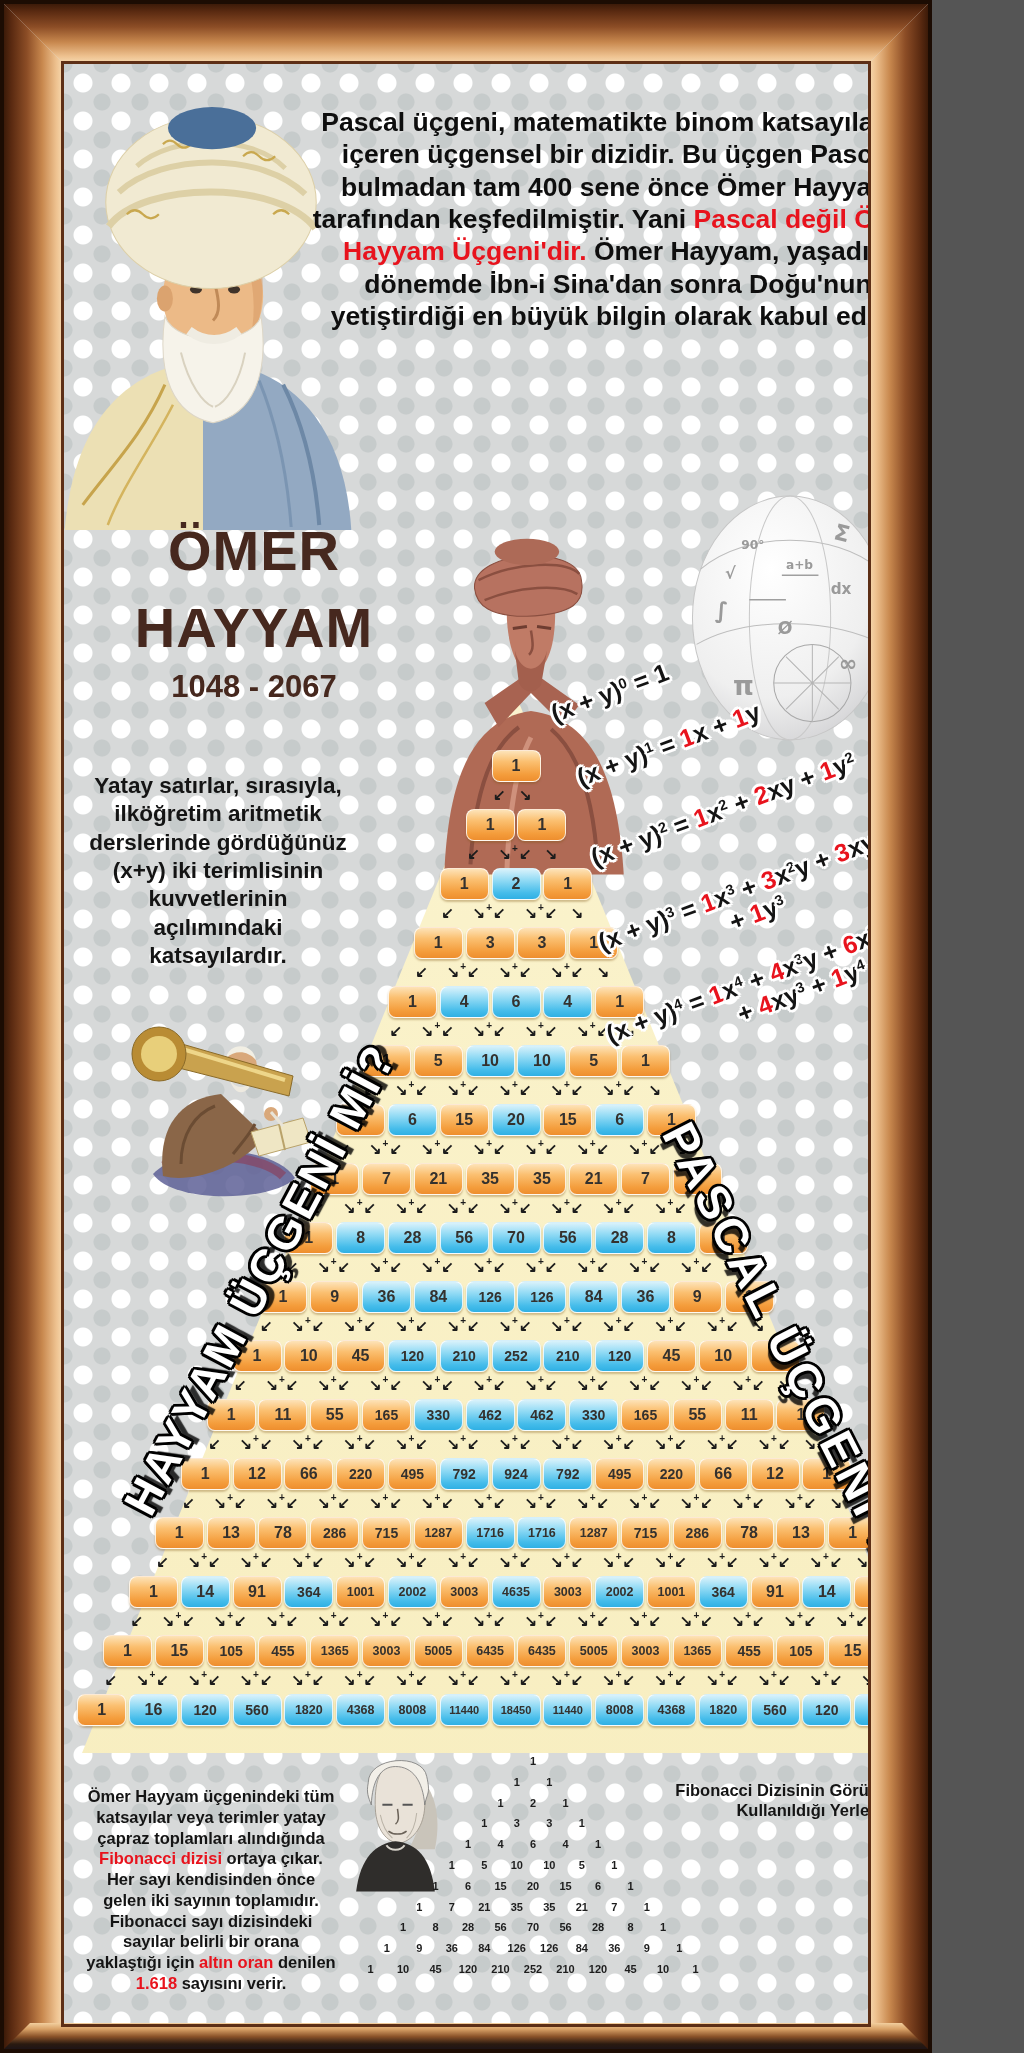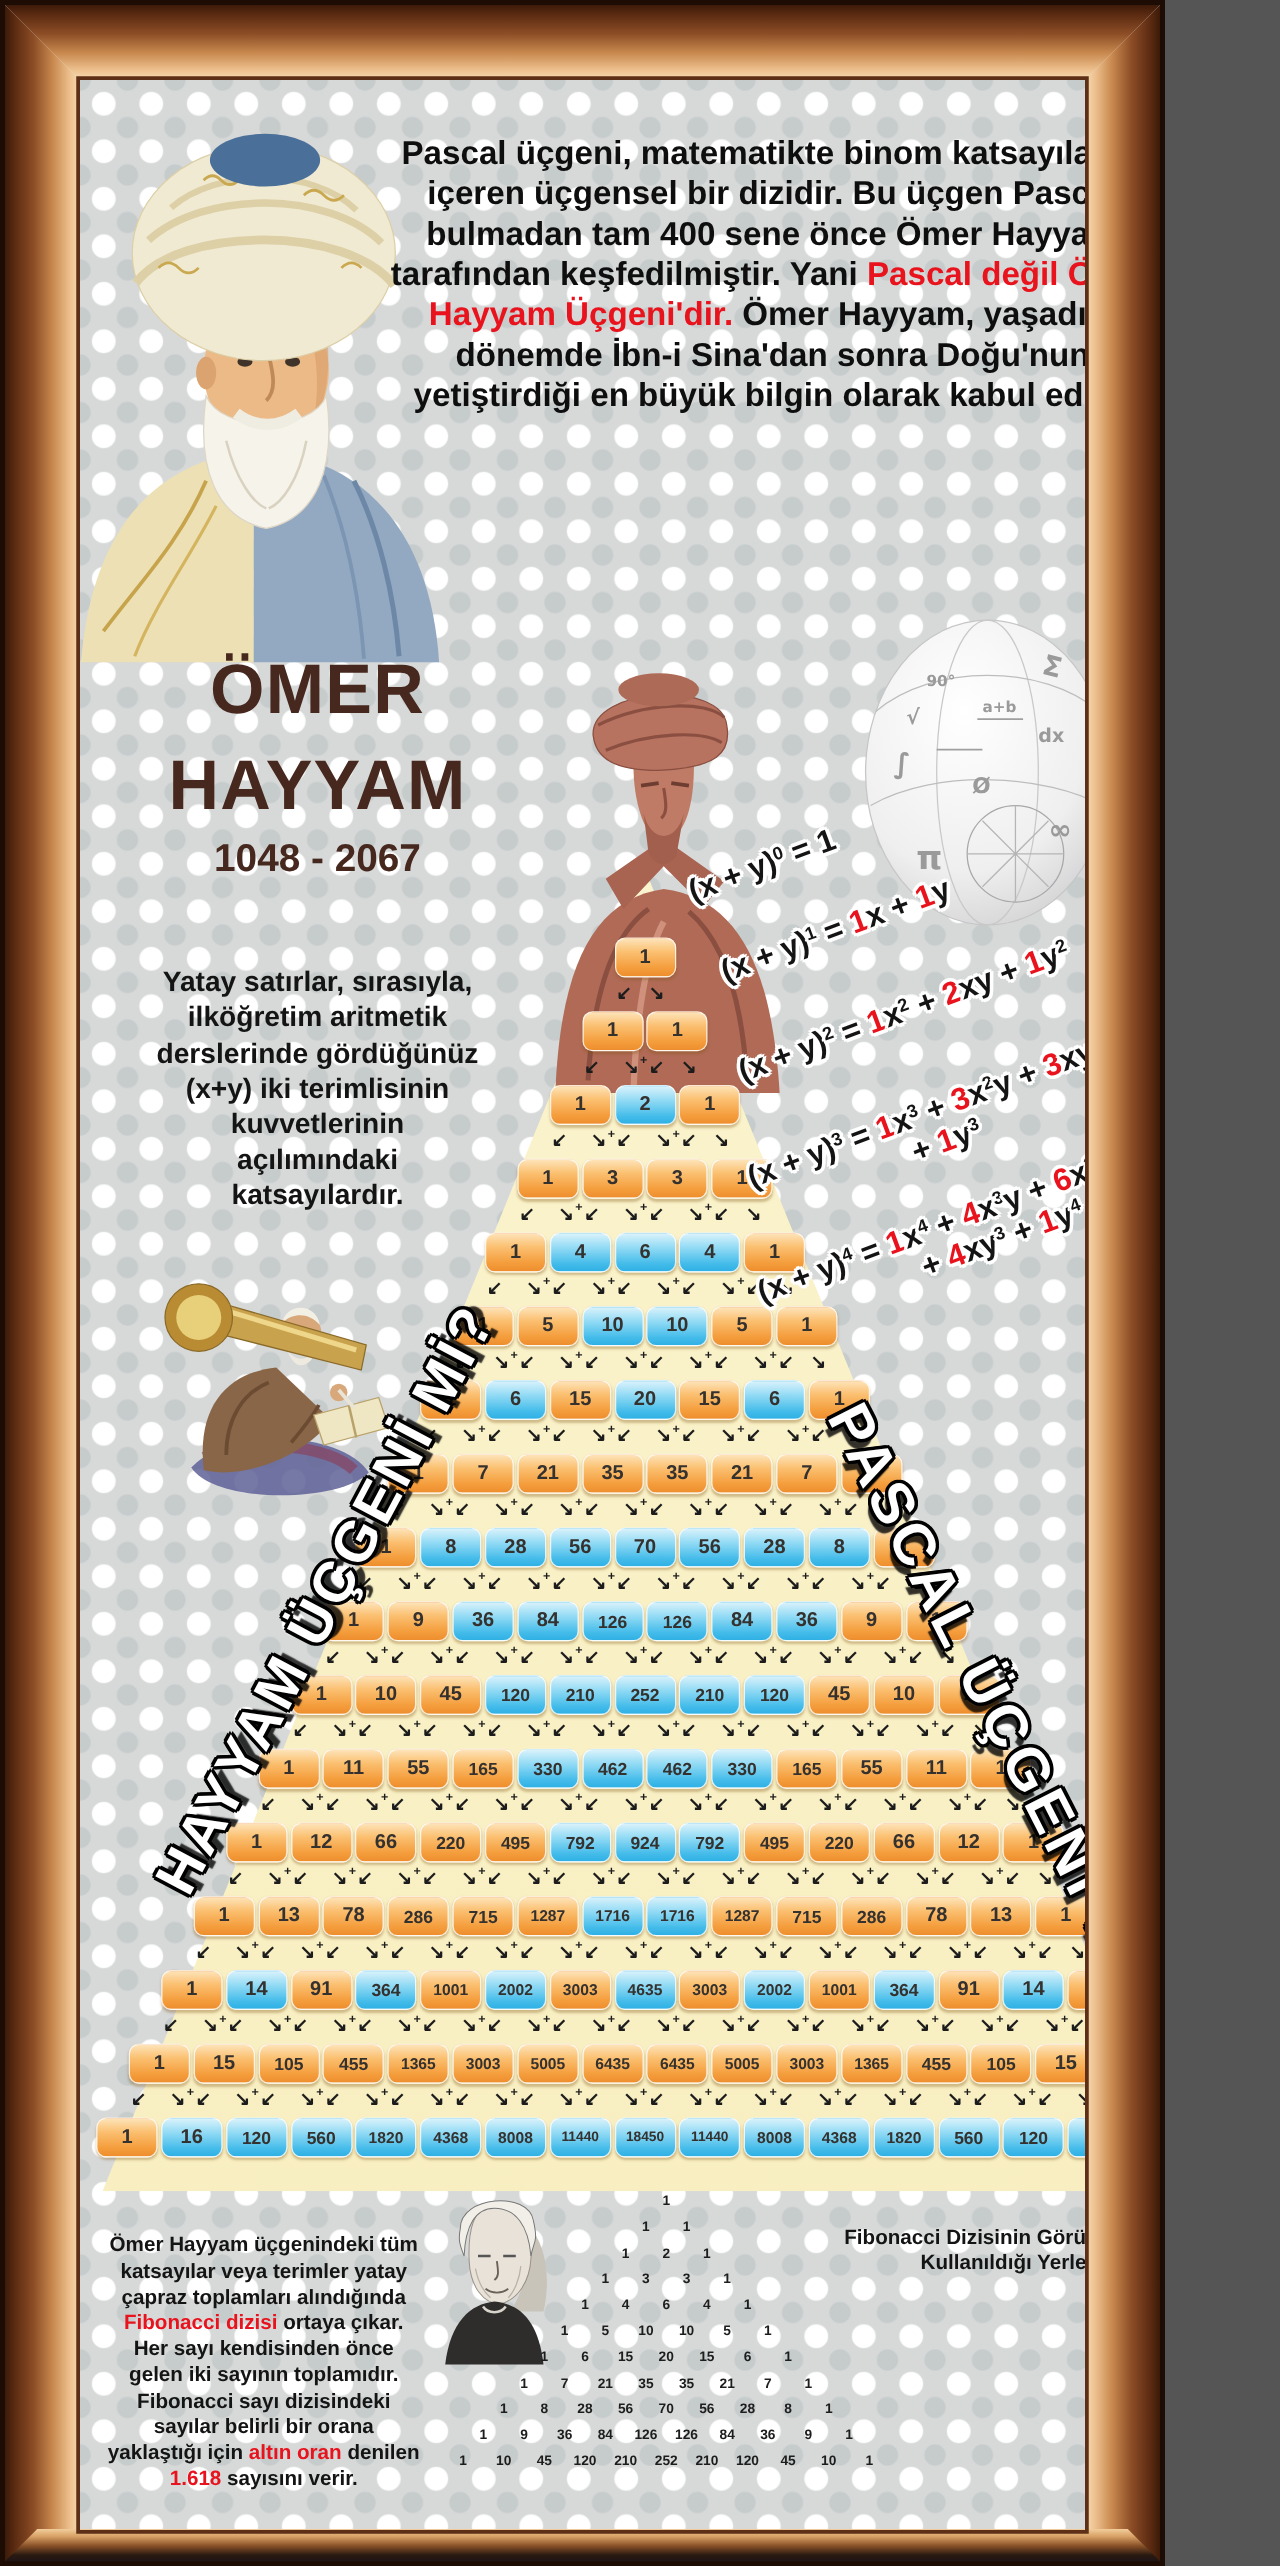--- a/index.html
+++ b/index.html
@@ -35,21 +35,21 @@
   #frame-inner-line{position:absolute;left:61px;top:61px;right:61px;bottom:26px;border:3px solid #5d2f16;z-index:33;pointer-events:none;}
   
   .abs{position:absolute;}
   #intro{left:312px;top:106px;width:612px;z-index:6;
     font-size:26.5px;font-weight:bold;line-height:1.22;text-align:center;color:#0e0e0e;}
   .red{color:#e8131d;}
   #title-block{left:108px;top:512px;width:292px;text-align:center;z-index:6;color:#46281e;}
   #title-name{font-size:56px;font-weight:bold;line-height:1.38;letter-spacing:1px;}
   #title-years{font-size:31px;font-weight:bold;margin-top:2px;}
   #left-note{left:84px;top:772px;width:268px;z-index:6;
-    font-size:22.5px;font-weight:bold;line-height:1.26;text-align:center;color:#141414;margin-left:36px;}
+    font-size:22.5px;font-weight:bold;line-height:1.26;text-align:center;color:#141414;}
   
   .formula{position:absolute;z-index:12;font-size:25px;font-weight:bold;color:#141414;
     white-space:nowrap;transform:rotate(-20.5deg);transform-origin:0 50%;
     text-shadow:-2px -2px 0 #fff,2px -2px 0 #fff,-2px 2px 0 #fff,2px 2px 0 #fff,0 -3px 0 #fff,0 3px 0 #fff,-3px 0 0 #fff,3px 0 0 #fff;}
   .formula .sup{font-size:.58em;vertical-align:.55em;}
   .formula .l2{margin-left:130px;margin-top:-2px;}
   
   #yellow-triangle{left:0;top:0;width:1024px;height:2053px;z-index:4;pointer-events:none;
     background:linear-gradient(180deg,#fdf7dd 0%,#faf2ca 45%,#f7edbe 100%);
     clip-path:polygon(515px 693px,948px 1753px,82px 1753px);}

